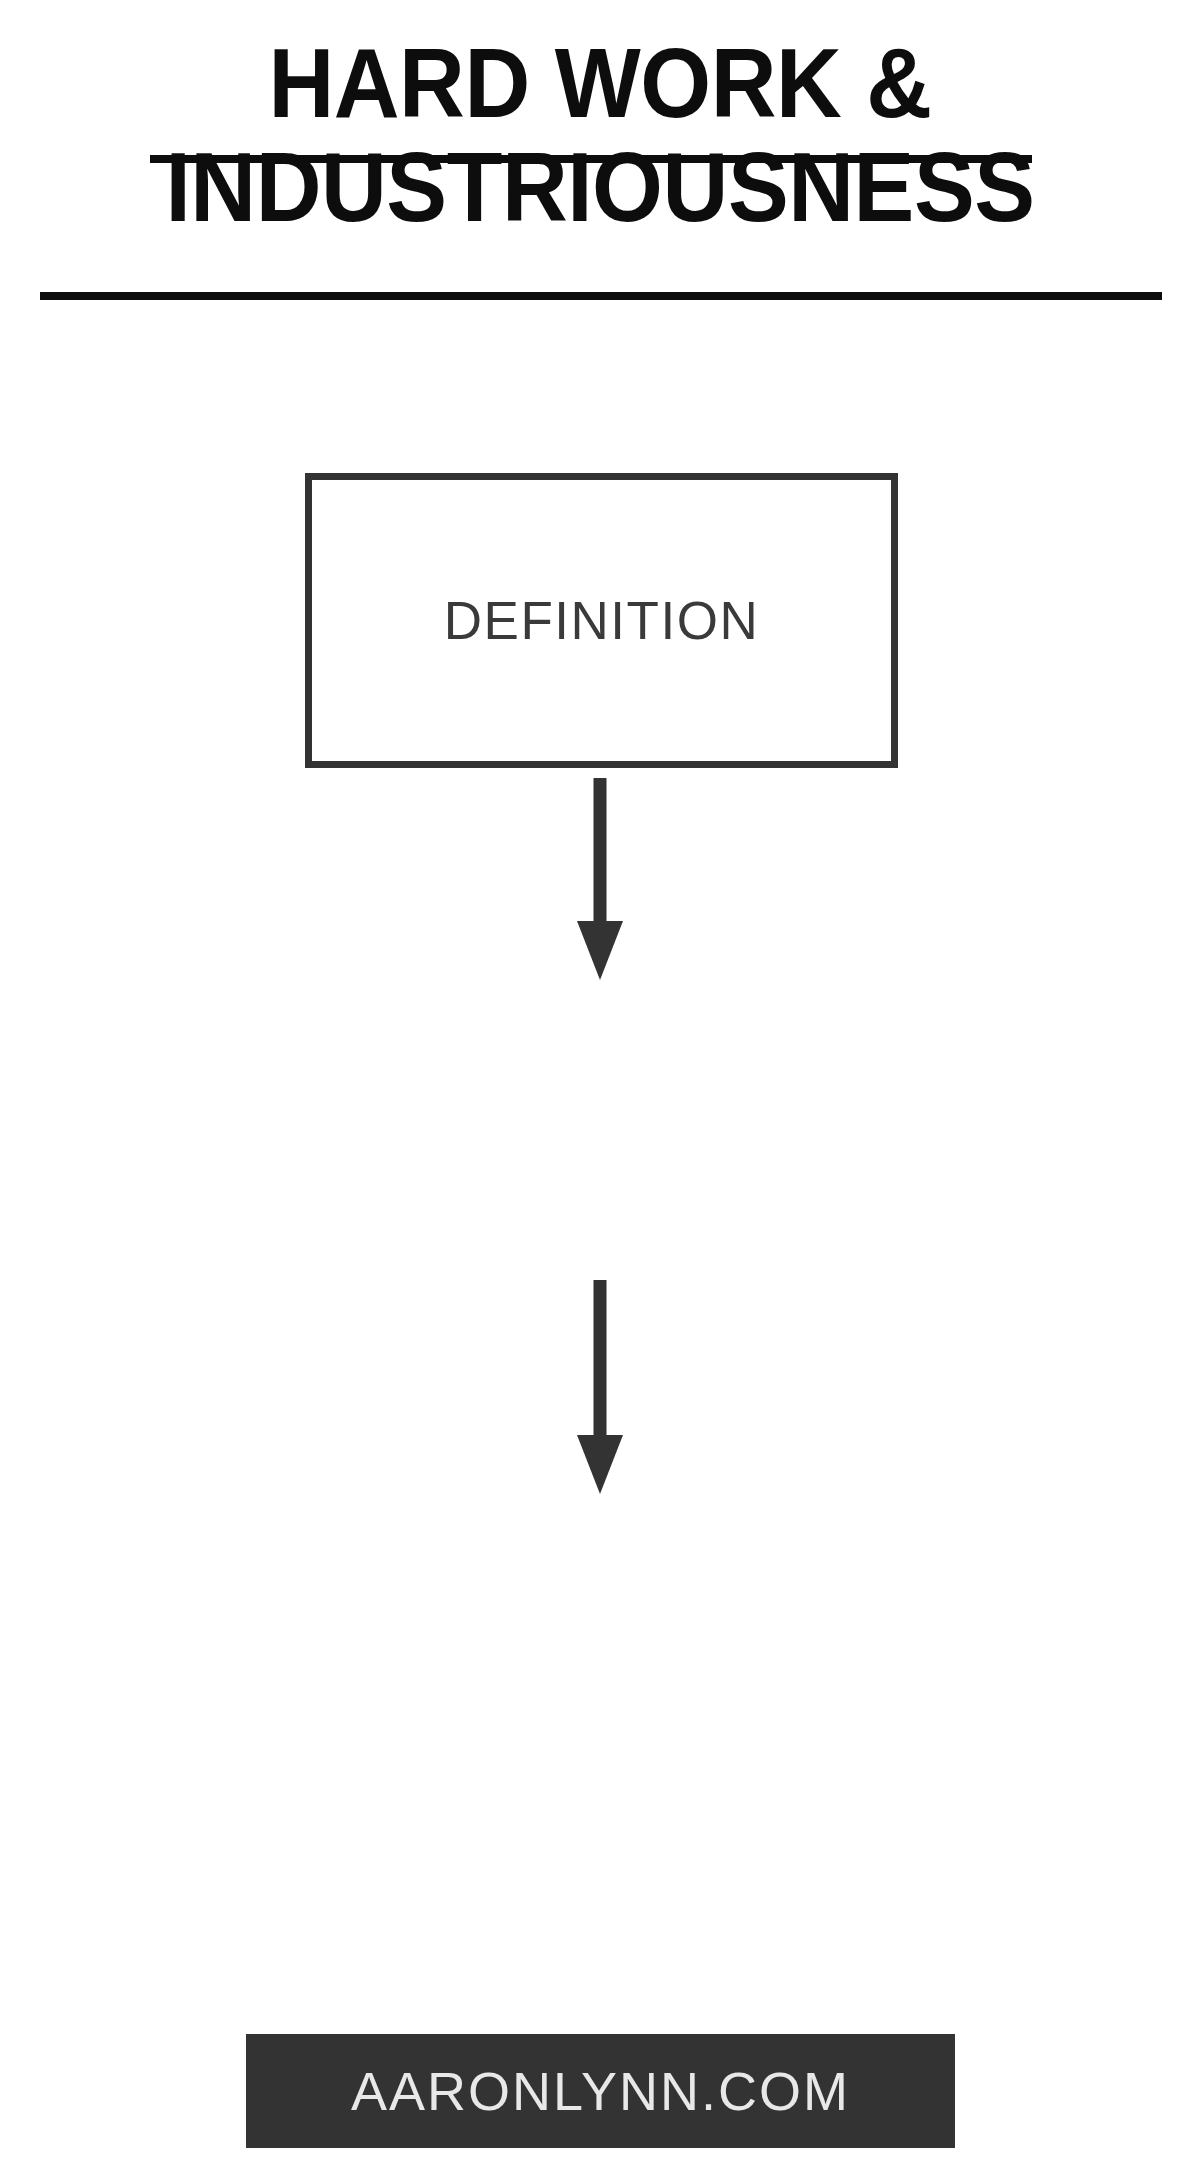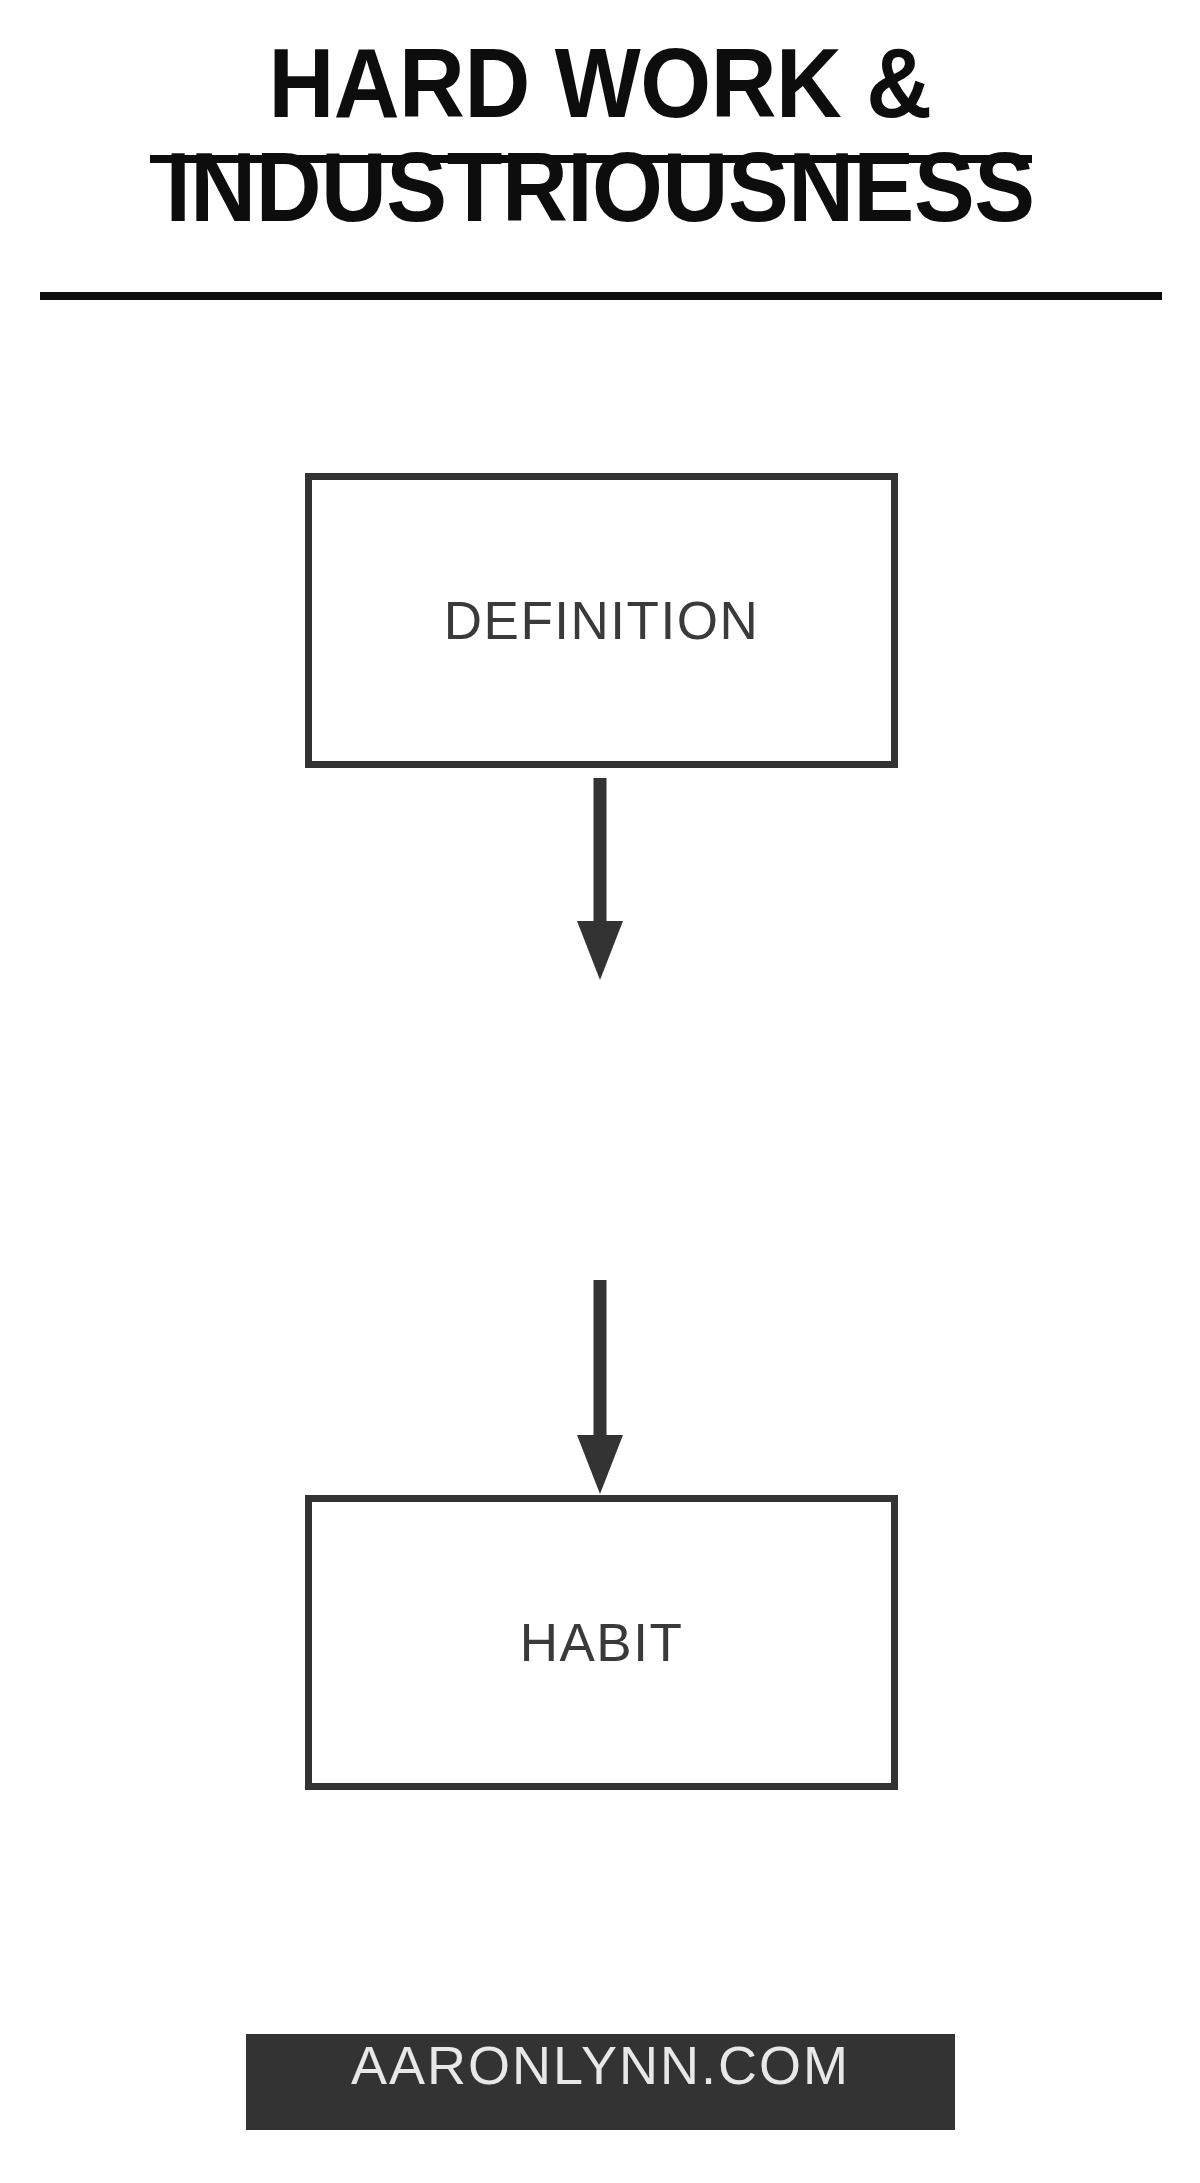--- a/index.html
+++ b/index.html
@@ -107,24 +107,24 @@
   }
   .arrow-1 { top: 778px; height: 202px; }
   .arrow-2 { top: 1280px; height: 214px; }
 
   
   .footer-banner {
     position: absolute;
     left: 246px;
     top: 2034px;
     width: 709px;
-    height: 96px;
+    height: 114px;
     background: #333333;
     display: flex;
-    align-items: flex-start;
+    align-items: center;
     justify-content: center;
   }
   .footer-text {
     font-family: "Liberation Sans", sans-serif;
     font-weight: 300;
     font-size: 54px;
     letter-spacing: 2px;
     color: #e8e8e8;
     white-space: nowrap;
   }
@@ -154,21 +154,18 @@
   </div>
 
 
   <div class="flow-arrow arrow-2">
     <svg viewBox="0 0 46 214" width="46" height="214" preserveAspectRatio="none" aria-hidden="true">
       <rect x="16.5" y="0" width="13" height="157" fill="#333333"></rect>
       <polygon points="0,155 46,155 23,214" fill="#333333"></polygon>
     </svg>
   </div>
 
-  <div class="flow-node node-habit">
-    <span class="flow-node-label">HABIT</span>
-  </div>
 
 </div>
 
 <div class="footer-banner">
   <span class="footer-text">AARONLYNN.COM</span>
 </div>
 
 </body></html>

